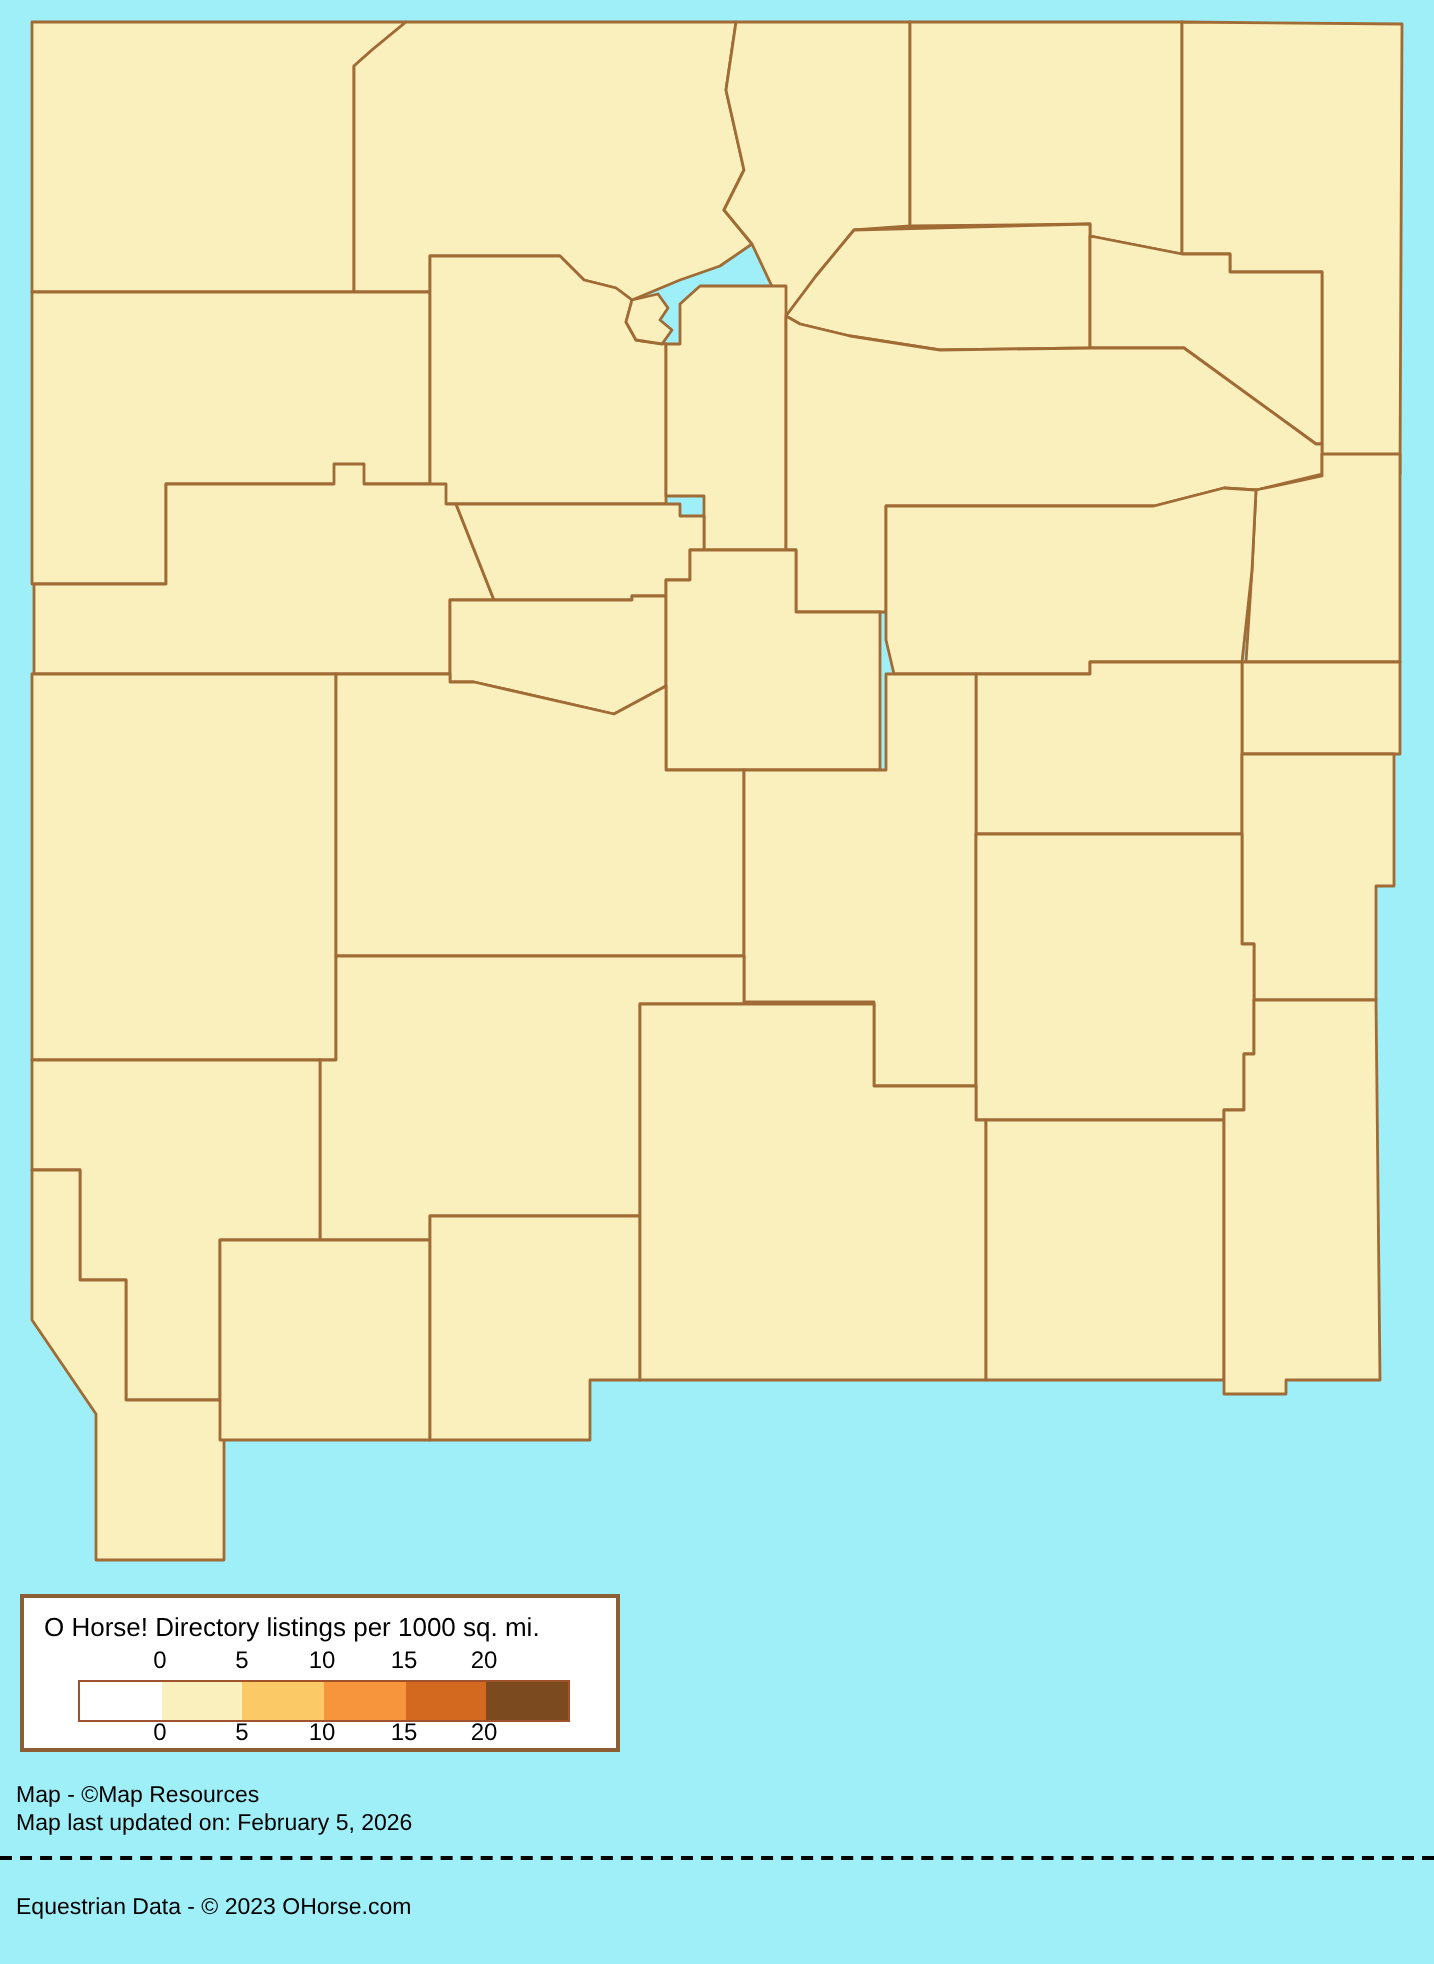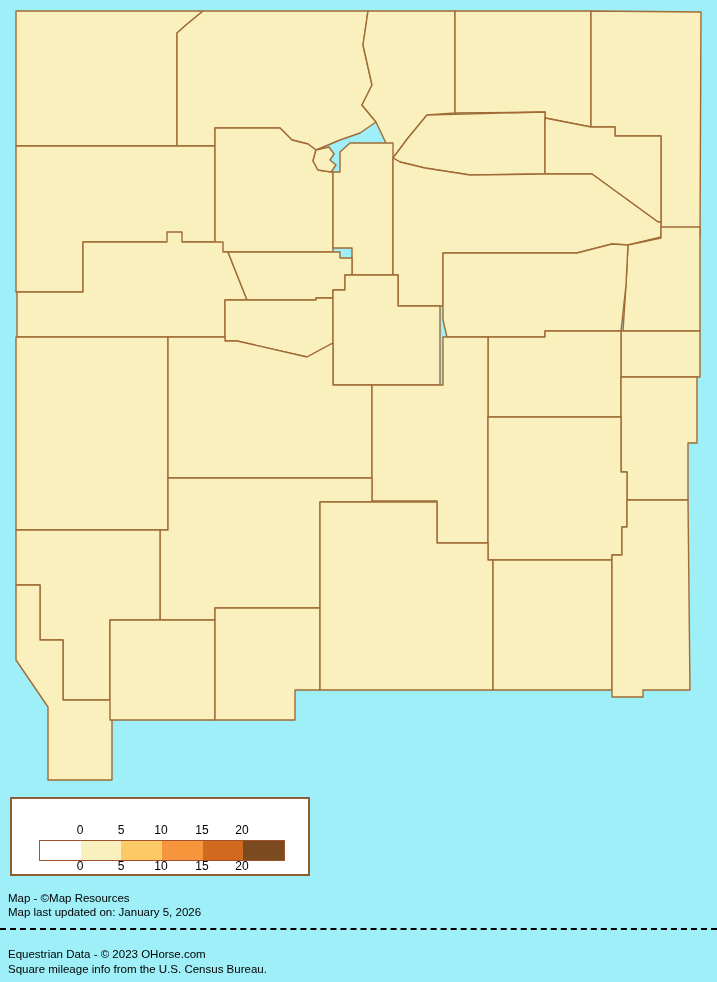--- a/index.html
+++ b/index.html
@@ -66,20 +66,21 @@
     <polygon points="16,530 160,530 160,620 110,620 110,700 63,700 63,640 40,640 40,585 16,585" fill="#FAF0BE"></polygon>
     <polygon points="16,585 40,585 40,640 63,640 63,700 112,700 112,780 48,780 48,707 16,660" fill="#FEFEF8"></polygon>
     <polygon points="110,620 215,620 215,720 110,720" fill="#FEFEF8"></polygon>
     <polygon points="215,608 320,608 320,690 295,690 295,720 215,720" fill="#FAF0BE"></polygon>
     <polygon points="320,502 437,502 437,543 488,543 488,560 493,560 493,690 320,690" fill="#FAF0BE"></polygon>
     <polygon points="493,560 612,560 612,690 493,690" fill="#FAF0BE"></polygon>
     <polygon points="627,500 688,500 690,690 643,690 643,697 612,697 612,555 622,555 622,527 627,527" fill="#FEFEF8"></polygon>
   </svg>
 
   <div id="legend-box">
+    <div id="legend-title">O Horse! Directory listings per 1000 sq. mi.</div>
     <div id="tick-row-top" class="tick-row">
       <span class="tick" style="left:68px">0</span>
       <span class="tick" style="left:109px">5</span>
       <span class="tick" style="left:149px">10</span>
       <span class="tick" style="left:190px">15</span>
       <span class="tick" style="left:230px">20</span>
     </div>
     <div id="legend-bar">
       <div class="swatch" style="background: rgb(255, 255, 255);"></div>
       <div class="swatch" style="background: rgb(250, 240, 190);"></div>
@@ -90,21 +91,20 @@
     </div>
     <div id="tick-row-bottom" class="tick-row">
       <span class="tick" style="left:68px">0</span>
       <span class="tick" style="left:109px">5</span>
       <span class="tick" style="left:149px">10</span>
       <span class="tick" style="left:190px">15</span>
       <span class="tick" style="left:230px">20</span>
     </div>
   </div>
 
-  <div class="footer-line" style="top:906px">Map last updated on: January 5, 2026</div>
+  <div class="footer-line" style="top:906px">Map last updated on: February 5, 2026</div>
 
   <div id="dashed-separator"></div>
 
   <div class="footer-line" style="top:892px">Map - ©Map Resources</div>
   <div class="footer-line" style="top:948px">Equestrian Data - © 2023 OHorse.com</div>
-  <div class="footer-line" style="top:963px">Square mileage info from the U.S. Census Bureau.</div>
 
 </div>
 
 </body></html>

